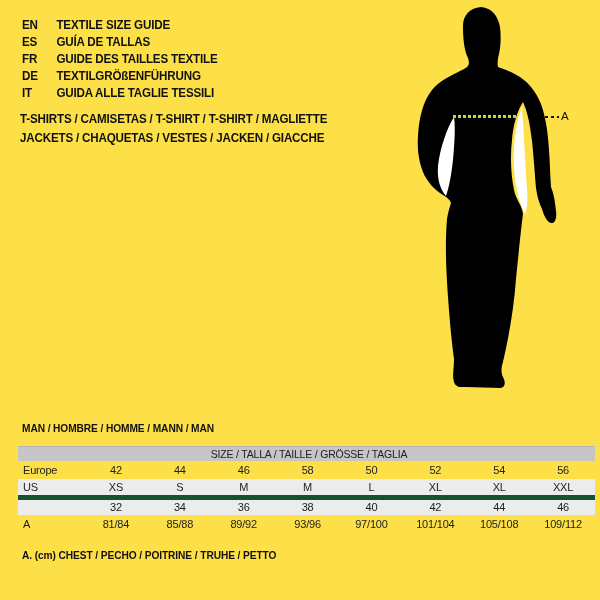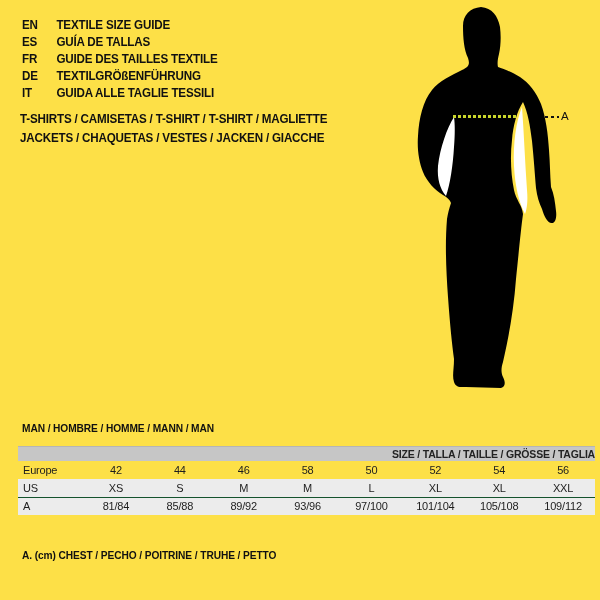--- a/index.html
+++ b/index.html
@@ -79,39 +79,39 @@
     width: 577px;
     border-collapse: collapse;
     table-layout: fixed;
     font-size: 11px;
     letter-spacing: -0.2px;
     color: #1d1d1d;
   }
   .size-table col.label-col { width: 66px; }
   .size-table th.table-header {
     background: var(--table-header-bg);
-    font-weight: bold;
+    font-weight: normal;
     font-size: 10.5px;
-    text-align: right;
+    text-align: center;
     padding: 1px 0 1px 5px;
     height: 13px;
     color: #222;
     border-top: 1px solid #b5b5b5;
   }
   .size-table td {
     height: 18px;
     text-align: center;
     vertical-align: middle;
     padding: 0;
     font-weight: normal;
   }
   .size-table td.row-label { text-align: left; padding-left: 5px; }
   .size-table tbody tr:nth-child(2),
   .size-table tbody tr:nth-child(3) { background: var(--table-alt-row-bg); }
-  .size-table tbody tr:nth-child(2) td { border-bottom: 1px solid #14532d; }
+  .size-table tbody tr:nth-child(2) td { border-bottom: 5px solid #14532d; }
   
   .footnote {
     position: absolute; left: 22px; top: 549px;
     font-size: 10.5px; font-weight: bold;
     letter-spacing: -0.1px;
     transform: scaleX(0.97);
     transform-origin: 0 0;
     white-space: nowrap;
   }
 </style>
@@ -242,20 +242,31 @@
           <td>XS</td>
           <td>S</td>
           <td>M</td>
           <td>M</td>
           <td>L</td>
           <td>XL</td>
           <td>XL</td>
           <td>XXL</td>
         </tr>
         <tr>
+          <td class="row-label"></td>
+          <td>32</td>
+          <td>34</td>
+          <td>36</td>
+          <td>38</td>
+          <td>40</td>
+          <td>42</td>
+          <td>44</td>
+          <td>46</td>
+        </tr>
+        <tr>
           <td class="row-label">A</td>
           <td>81/84</td>
           <td>85/88</td>
           <td>89/92</td>
           <td>93/96</td>
           <td>97/100</td>
           <td>101/104</td>
           <td>105/108</td>
           <td>109/112</td>
         </tr>

